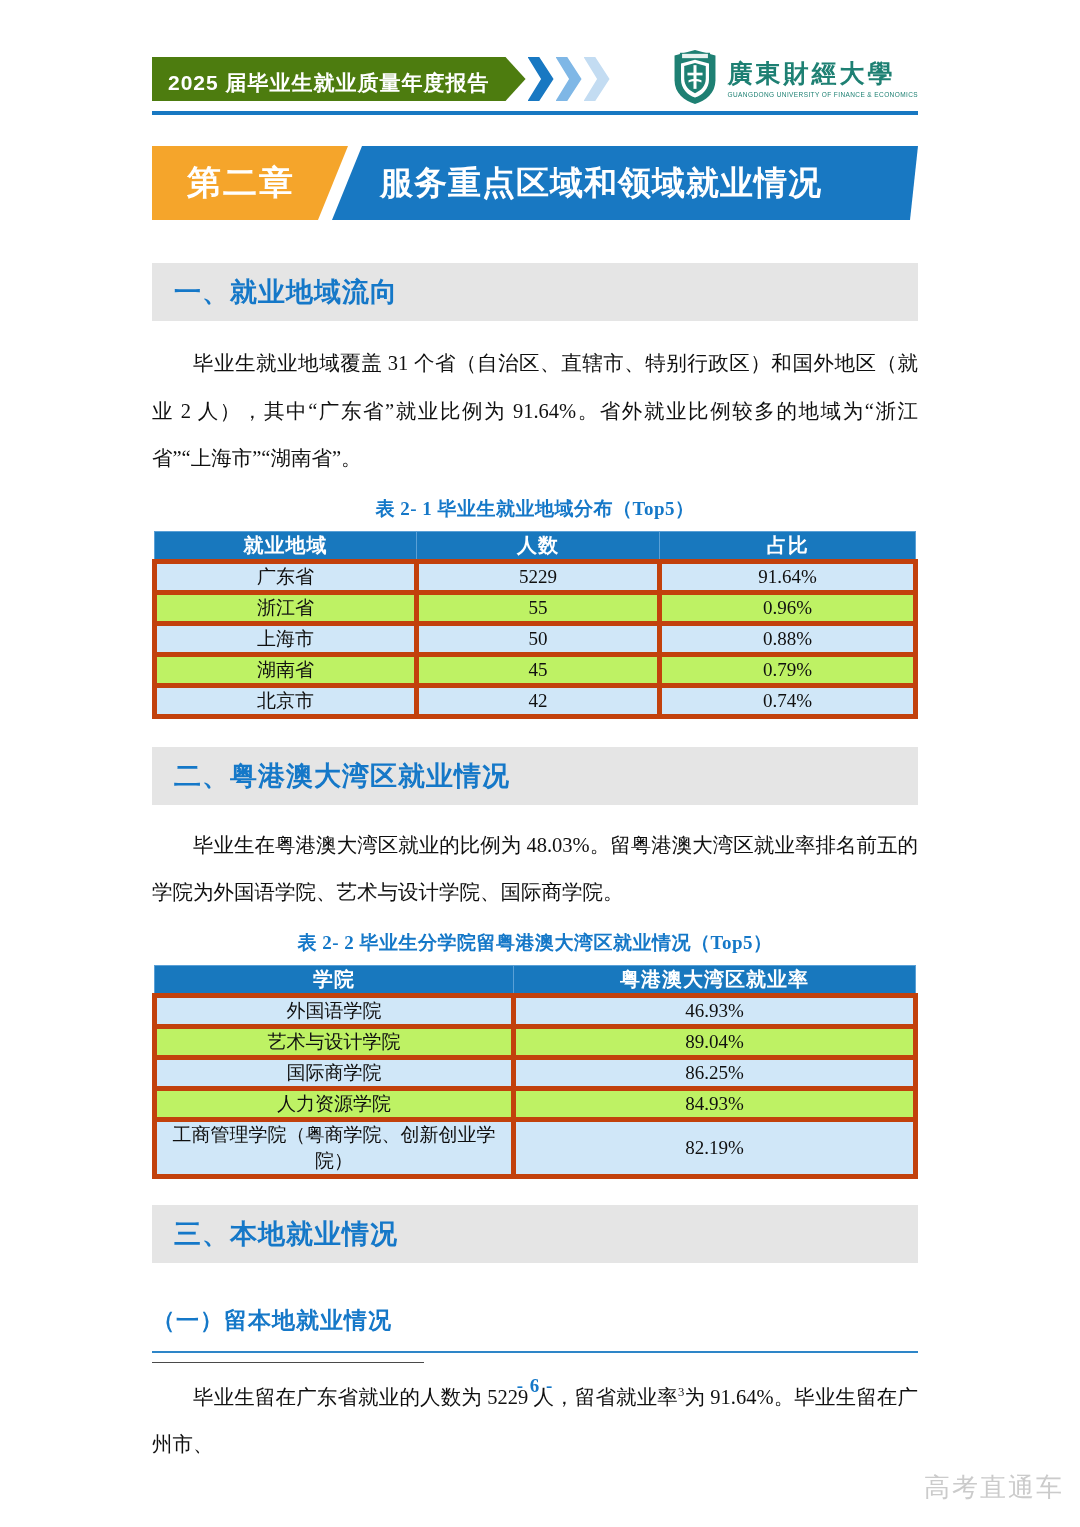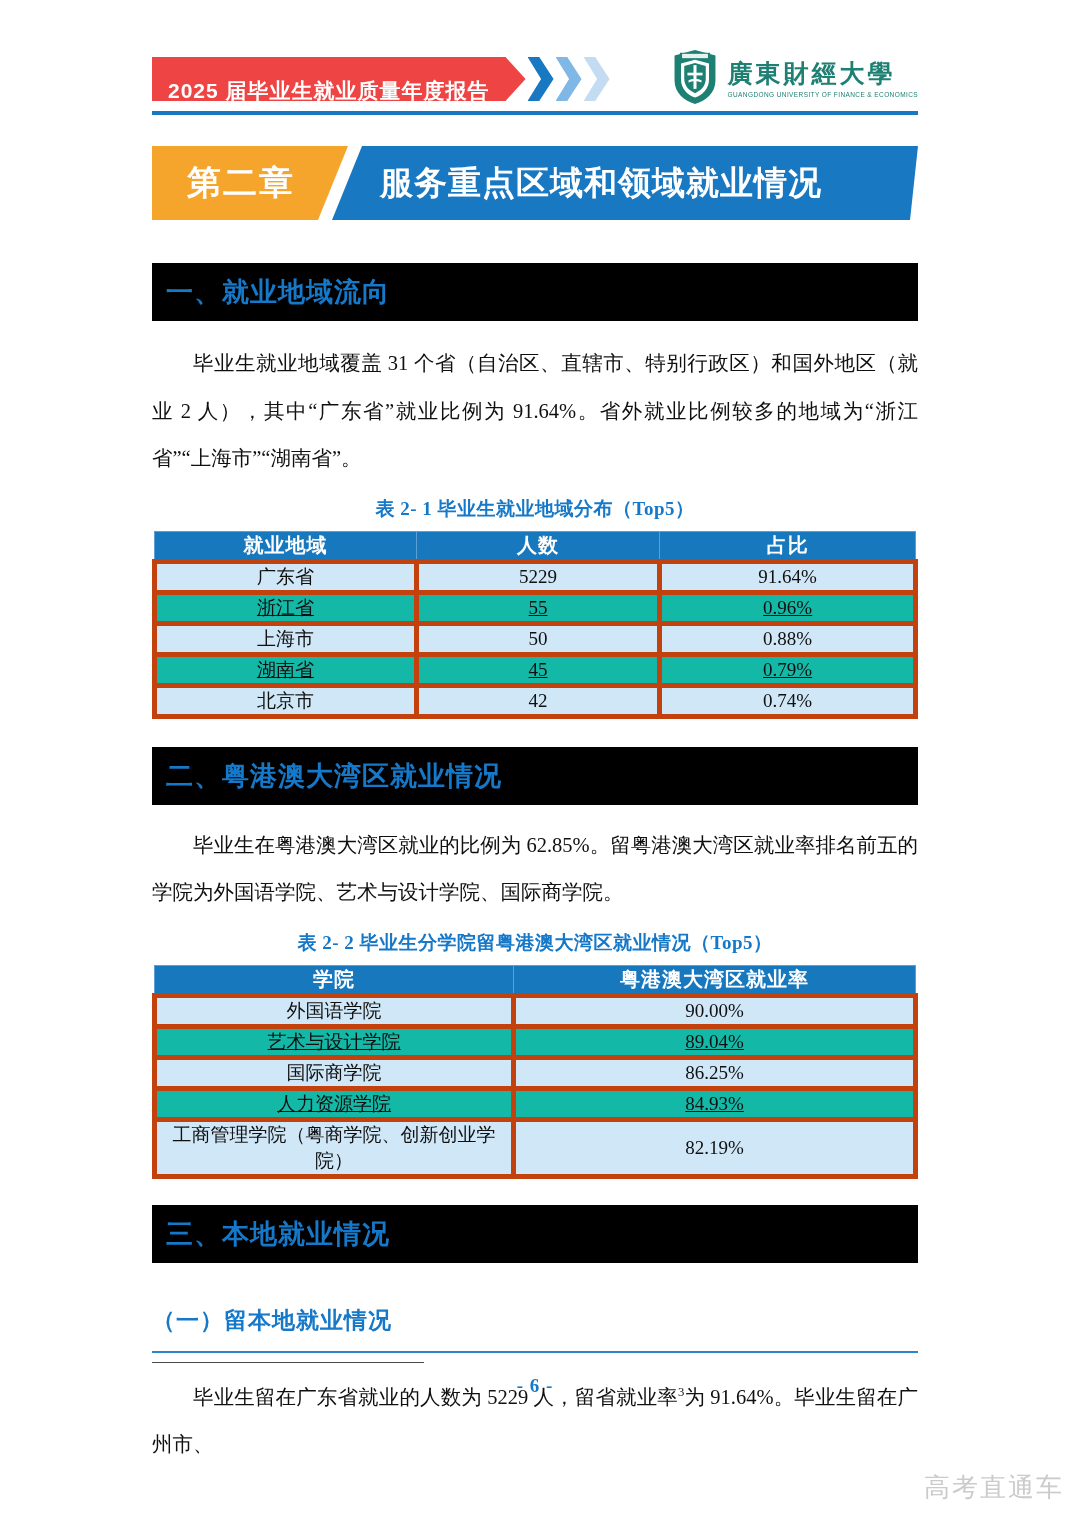--- a/index.html
+++ b/index.html
@@ -8,23 +8,23 @@
     position:relative; width:1080px; height:1527px; background:#ffffff;
     font-family:"Liberation Serif","DejaVu Serif",serif; color:#111;
     overflow:hidden; margin:0 auto;
   }
   .content { position:absolute; left:152px; top:0; width:766px; }
 
   
   .header-row { margin-top:50px; display:flex; justify-content:space-between; align-items:center; height:58px; }
   .banner-group { display:flex; align-items:center; }
   .report-banner {
-    background:#ef4444; color:#fff; font-family:"Liberation Sans","DejaVu Sans",sans-serif;
+    background:#4d7c0f; color:#fff; font-family:"Liberation Sans","DejaVu Sans",sans-serif;
     font-weight:bold; font-size:21px; height:44px; line-height:44px;
-    padding:12px 36px 0 16px; letter-spacing:1px;
+    padding:4px 36px 0 16px; letter-spacing:1px;
     clip-path:polygon(0 0, calc(100% - 20px) 0, 100% 50%, calc(100% - 20px) 100%, 0 100%);
   }
   .chevron { width:26px; height:44px; margin-left:2px; display:inline-block;
     clip-path:polygon(0 0, 45% 0, 100% 50%, 45% 100%, 0 100%, 52% 50%); }
   .chev1 { background:#1878c2; }
   .chev2 { background:#7fb7e6; }
   .chev3 { background:#c3dcf2; }
 
   .logo-group { display:flex; align-items:center; gap:11px; }
   .logo-text-block { display:flex; flex-direction:column; }
@@ -43,23 +43,23 @@
   }
   .chapter-title {
     flex:1; margin-left:-16px; background:#1878c2; color:#fff; display:flex; align-items:center;
     font-family:"Liberation Sans","DejaVu Sans",sans-serif; font-weight:bold; font-size:33px; letter-spacing:1px;
     clip-path:polygon(30px 0, 100% 0, calc(100% - 8px) 100%, 0 100%);
     padding-left:48px;
   }
 
   
   .section-bar {
-    background:#000000; height:58px; display:flex; align-items:center;
+    background:#e5e5e5; height:58px; display:flex; align-items:center;
     color:#1578c8; font-family:"Liberation Sans","DejaVu Sans",sans-serif;
-    font-weight:bold; font-size:27px; letter-spacing:1px; padding-left:14px;
+    font-weight:bold; font-size:27px; letter-spacing:1px; padding-left:22px;
   }
   .bar1 { margin-top:43px; }
   .bar2 { margin-top:28px; }
   .bar3 { margin-top:26px; }
 
   
   .body-para { font-size:20.5px; line-height:2.32; text-align:justify; text-indent:2em; color:#101010; }
   .p1 { margin-top:19px; }
   .p2 { margin-top:17px; }
   .p3 { margin-top:21px; }
@@ -69,21 +69,21 @@
   .table-caption {
     margin-top:13px; text-align:center; color:#1578c8; font-weight:bold; font-size:19px; letter-spacing:0.5px;
   }
   table { width:100%; border-collapse:collapse; margin-top:9px; table-layout:fixed; }
   th {
     background:#1878be; color:#ffffff; font-family:"Liberation Sans","DejaVu Sans",sans-serif;
     font-weight:bold; font-size:20px; height:30px; border:1px solid #5aa0d6; letter-spacing:1px;
   }
   td { text-align:center; font-size:19px; height:30px; border:5px solid #c2410c; color:#101010; }
   tr.row-odd td { background:#d0e7f8; }
-  tr.row-even td { background:#14b8a6;text-decoration:underline; }
+  tr.row-even td { background:#bef264; }
   .t1 col.c1 { width:34.4%; } .t1 col.c2 { width:32%; } .t1 col.c3 { width:33.6%; }
   .t2 col.c1 { width:47.2%; } .t2 col.c2 { width:52.8%; }
 
   
   .subsection-heading {
     margin-top:42px; color:#1578c8; font-family:"Liberation Sans","DejaVu Sans",sans-serif;
     font-weight:bold; font-size:23px; letter-spacing:1px;
     padding-bottom:15px; border-bottom:2px solid #2e86c8;
   }
 
@@ -179,38 +179,38 @@
         </tr>
         <tr class="row-odd">
           <td>北京市</td>
           <td>42</td>
           <td>0.74%</td>
         </tr>
       </tbody>
     </table>
 
     <div class="section-bar bar2">二、粤港澳大湾区就业情况</div>
-    <p class="body-para p2">毕业生在粤港澳大湾区就业的比例为 62.85%。留粤港澳大湾区就业率排名前五的学院为外国语学院、艺术与设计学院、国际商学院。</p>
+    <p class="body-para p2">毕业生在粤港澳大湾区就业的比例为 48.03%。留粤港澳大湾区就业率排名前五的学院为外国语学院、艺术与设计学院、国际商学院。</p>
 
     <div class="table-caption">表 2- 2 毕业生分学院留粤港澳大湾区就业情况（Top5）</div>
     <table class="t2">
       <colgroup>
           <col class="c1">
           <col class="c2">
         </colgroup>
       <thead>
         <tr>
           <th>学院</th>
           <th>粤港澳大湾区就业率</th>
         </tr>
       </thead>
       <tbody>
         <tr class="row-odd">
           <td>外国语学院</td>
-          <td>90.00%</td>
+          <td>46.93%</td>
         </tr>
         <tr class="row-even">
           <td>艺术与设计学院</td>
           <td>89.04%</td>
         </tr>
         <tr class="row-odd">
           <td>国际商学院</td>
           <td>86.25%</td>
         </tr>
         <tr class="row-even">

